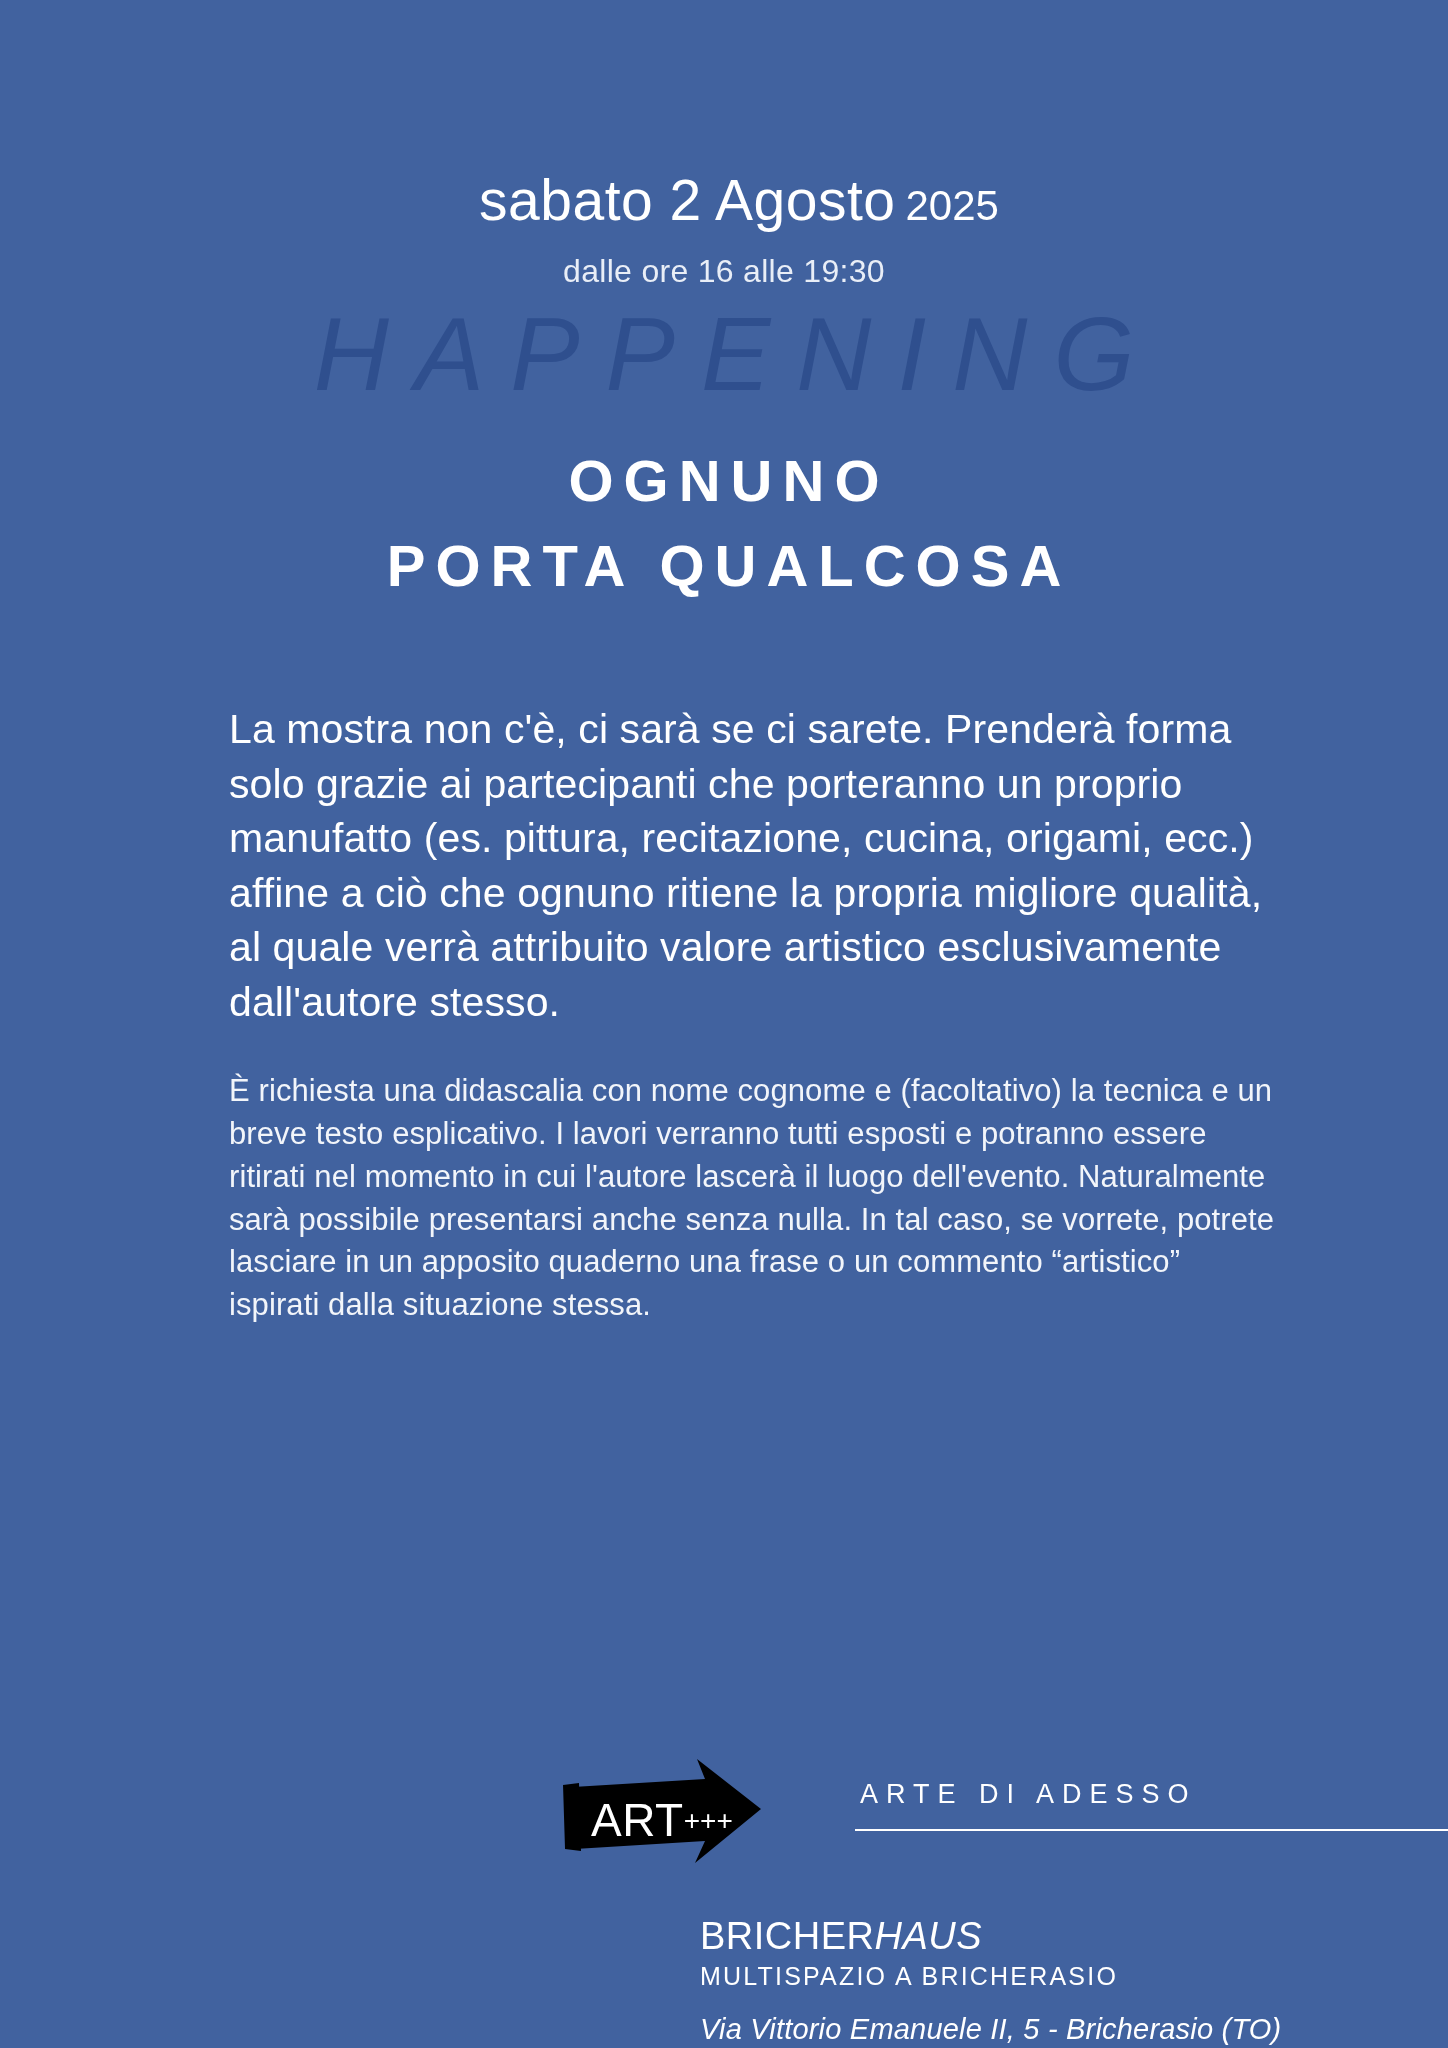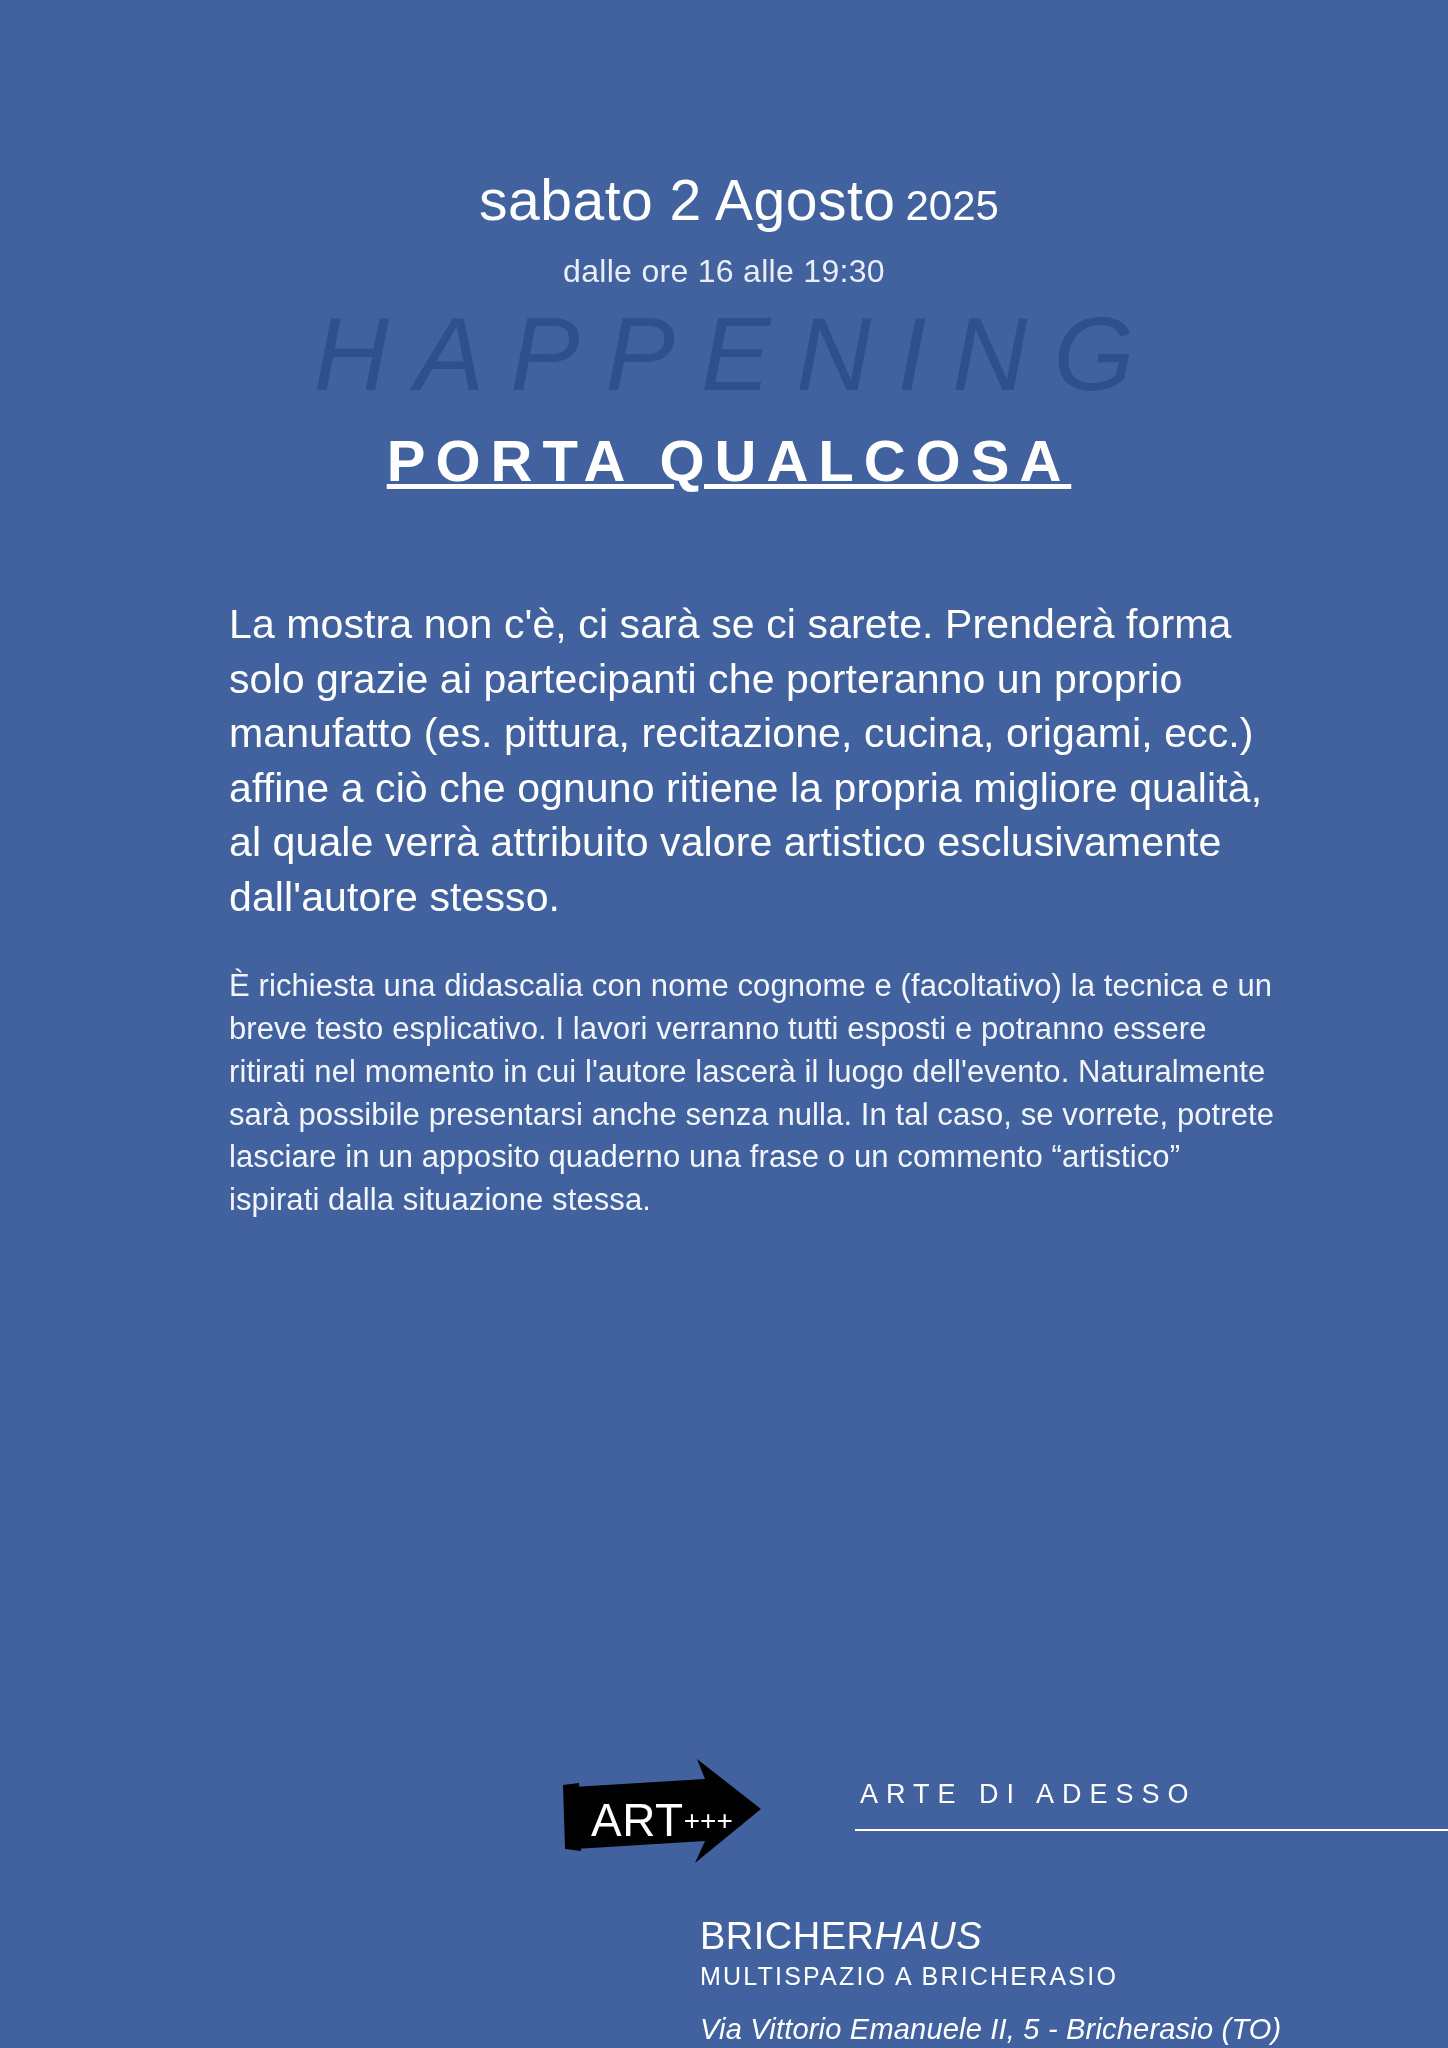--- a/index.html
+++ b/index.html
@@ -82,21 +82,20 @@
     text-indent: 10px;
   }
   .title-2 {
     text-align: center;
     margin-top: 18px;
     font-size: 58px;
     font-weight: bold;
     letter-spacing: 10px;
     color: #ffffff;
     text-indent: 10px;
-    text-decoration: underline;
   }
 
   
   .body-wrap {
     margin: 0 auto;
     width: 1110px;
     padding-left: 60px;
     box-sizing: border-box;
   }
   .lead {
@@ -210,20 +209,21 @@
 
   <div class="date-line">
     <span class="date-main">sabato 2 Agosto</span><span class="date-year">2025</span>
   </div>
 
   <div class="time-line">dalle ore 16 alle 19:30</div>
 
   <div class="happening">HAPPENING</div>
 
 
+  <div class="title-1">OGNUNO</div>
   <div class="title-2">PORTA QUALCOSA</div>
 
   <div class="body-wrap">
     <p class="lead">La mostra non c'è, ci sarà se ci sarete. Prenderà forma solo grazie ai partecipanti che porteranno un proprio manufatto (es. pittura, recitazione, cucina, origami, ecc.) affine a ciò che ognuno ritiene la propria migliore qualità, al quale verrà attribuito valore artistico esclusivamente dall'autore stesso.</p>
     <p class="detail">È richiesta una didascalia con nome cognome e (facoltativo) la tecnica e un breve testo esplicativo. I lavori verranno tutti esposti e potranno essere ritirati nel momento in cui l'autore lascerà il luogo dell'evento. Naturalmente sarà possibile presentarsi anche senza nulla. In tal caso, se vorrete, potrete lasciare in un apposito quaderno una frase o un commento “artistico” ispirati dalla situazione stessa.</p>
   </div>
 
   <div class="footer">
 
     <div class="logo-row">

